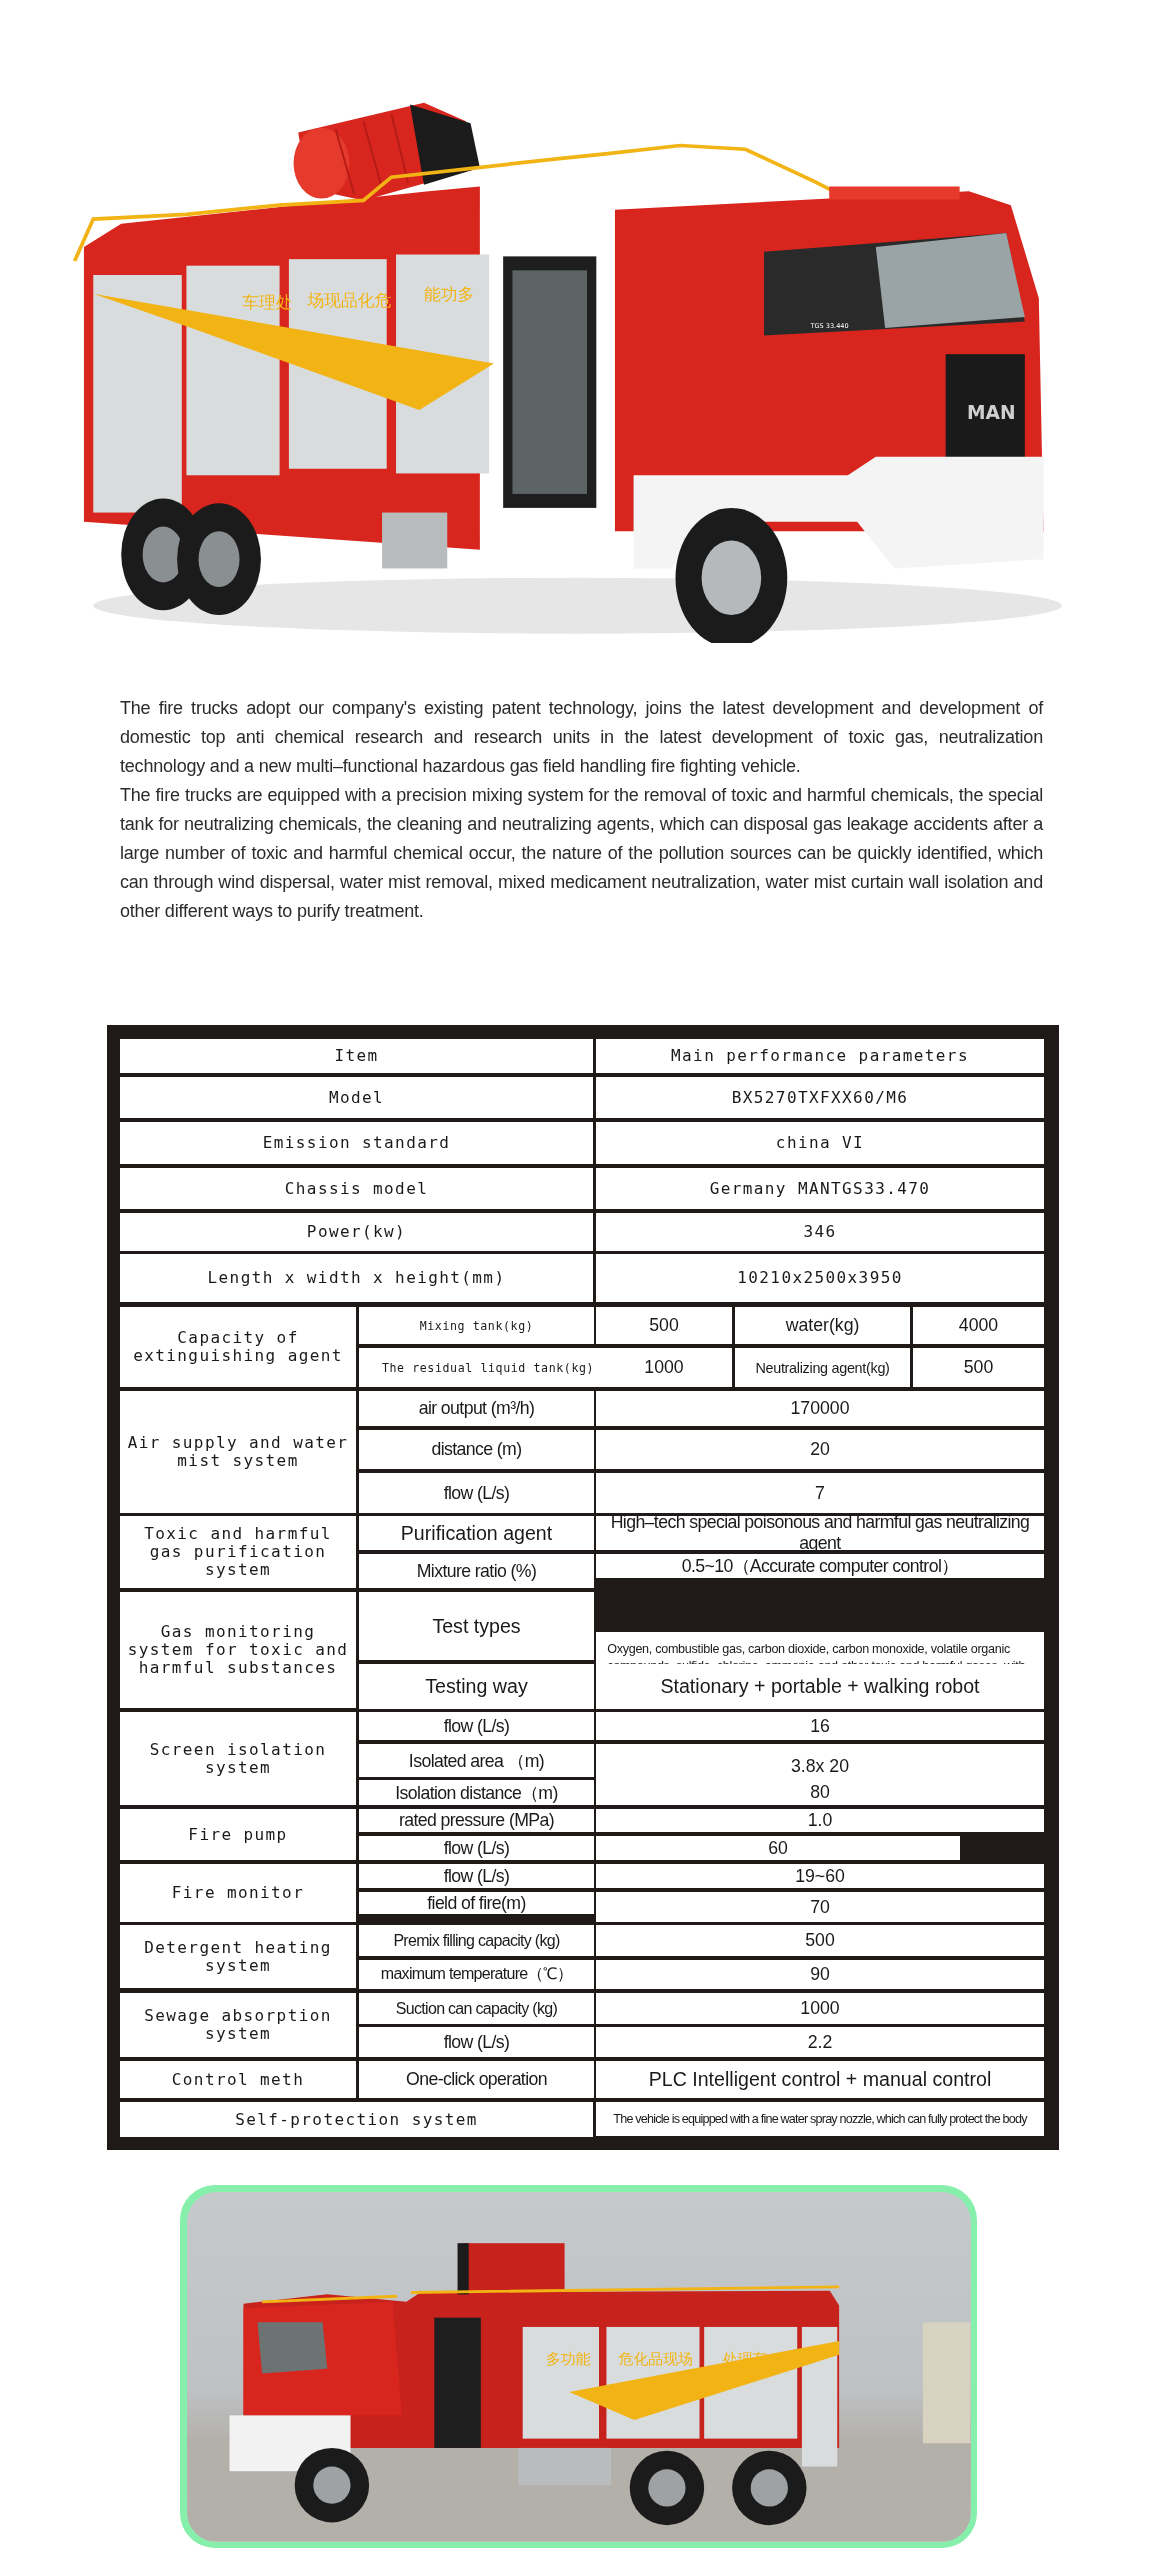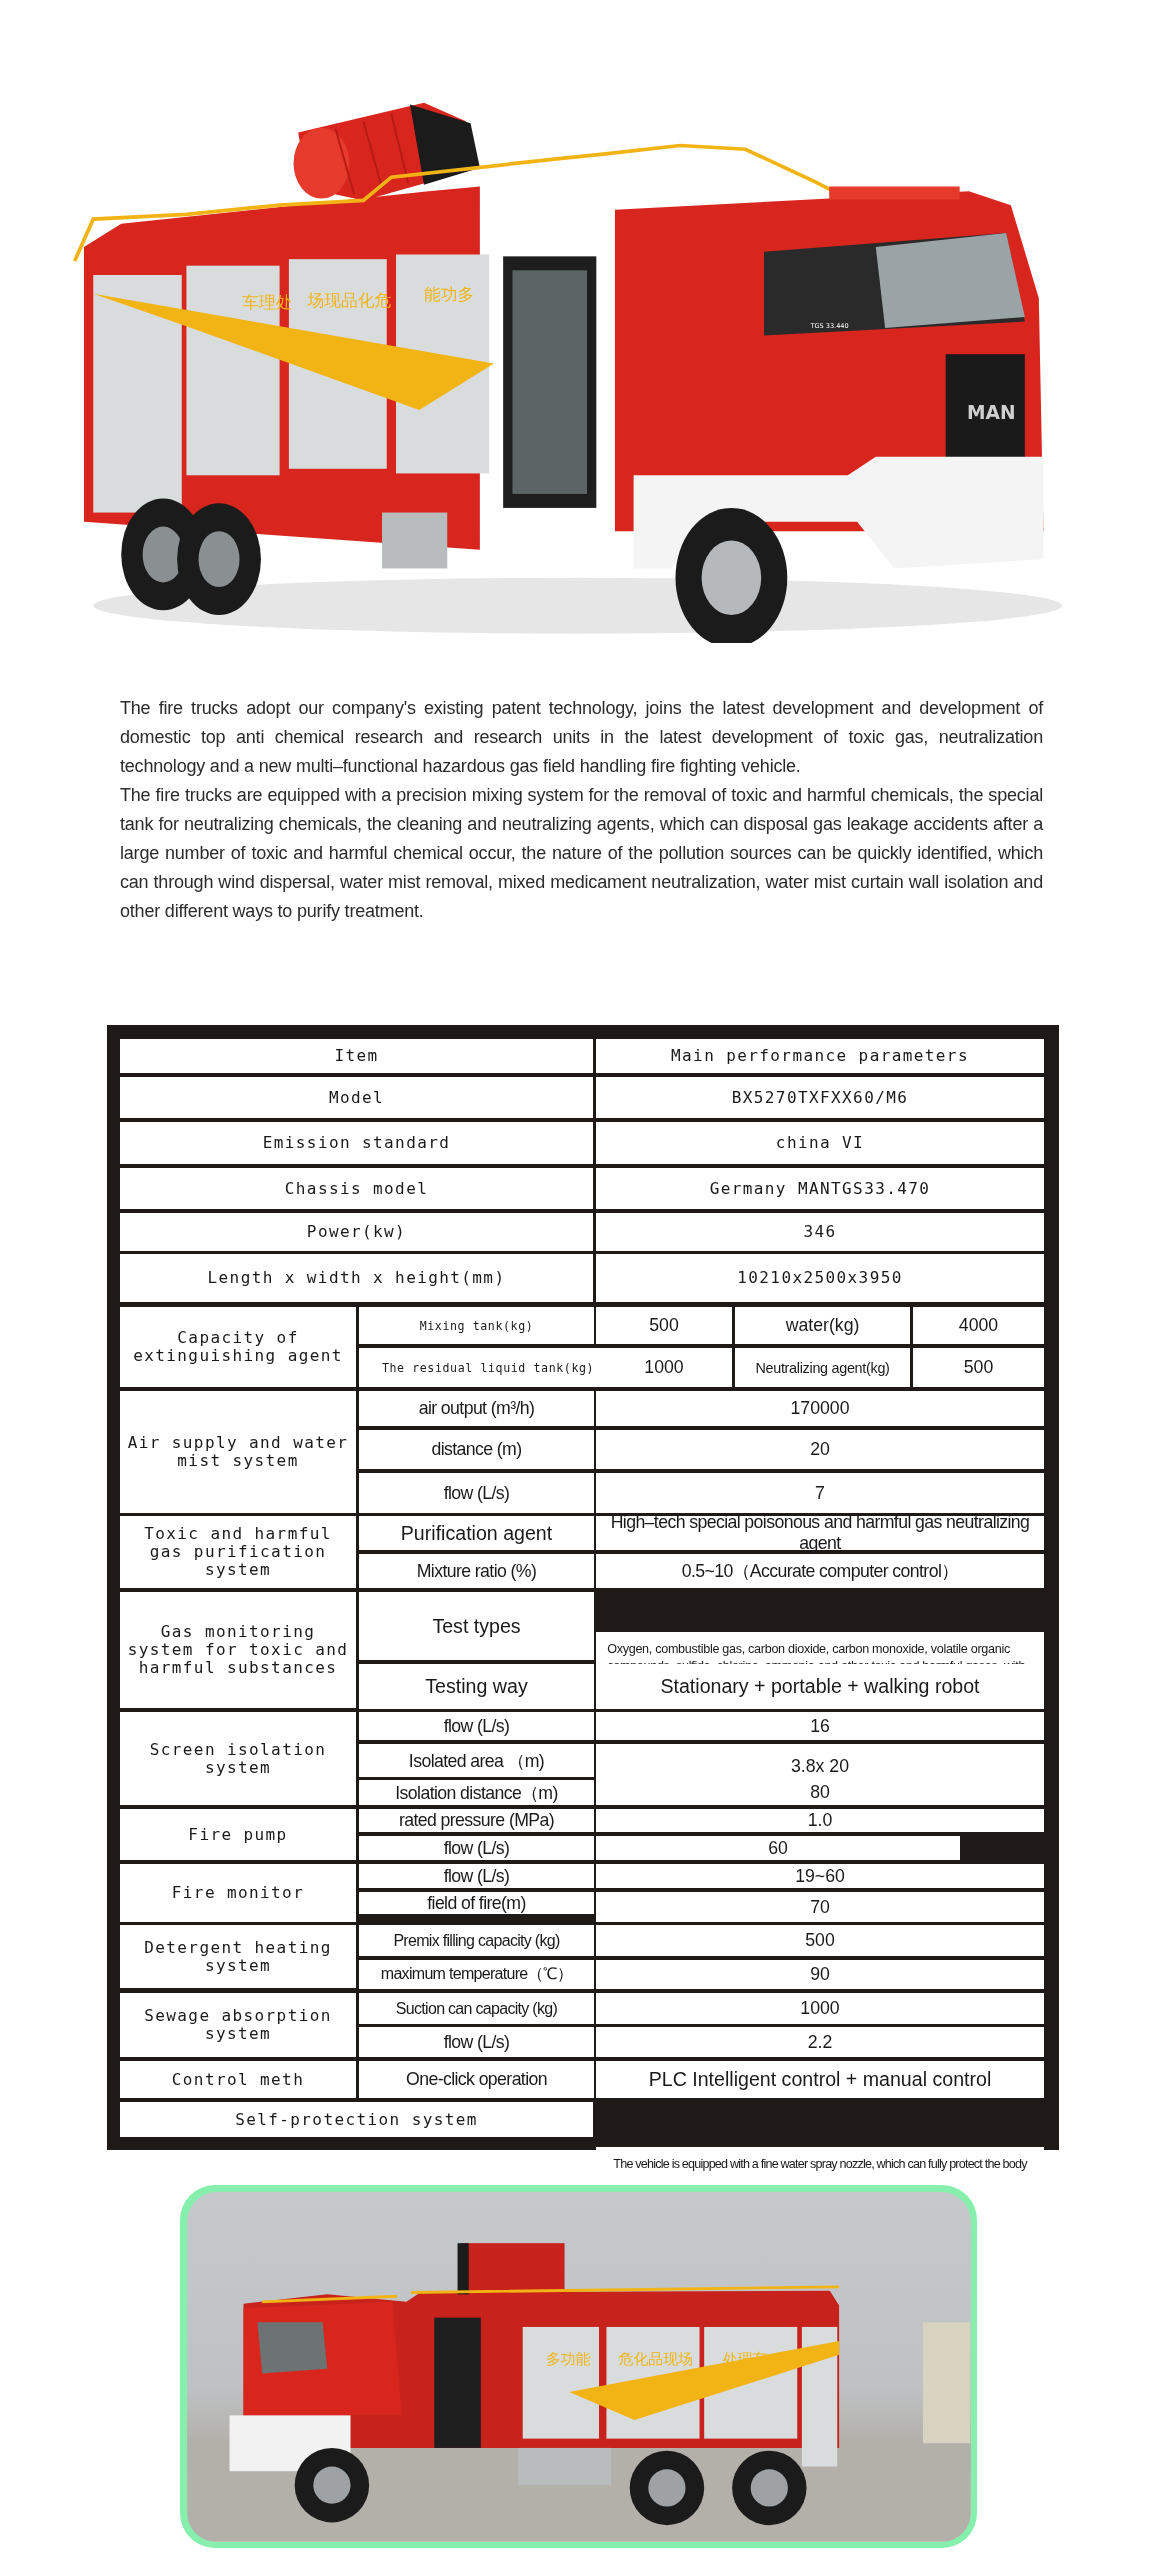--- a/index.html
+++ b/index.html
@@ -128,21 +128,21 @@
     <div class="cell cond" style="left: 359px; top: 1391px; width: 235px; height: 35px;">air output (m³/h)</div>
     <div class="cell sans" style="left: 596px; top: 1391px; width: 448px; height: 35px;">170000</div>
     <div class="cell cond" style="left: 359px; top: 1430px; width: 235px; height: 39px;">distance (m)</div>
     <div class="cell sans" style="left: 596px; top: 1430px; width: 448px; height: 39px;">20</div>
     <div class="cell cond" style="left: 359px; top: 1473px; width: 235px; height: 40px;">flow (L/s)</div>
     <div class="cell sans" style="left: 596px; top: 1473px; width: 448px; height: 40px;">7</div>
     <div class="cell mono" style="left: 120px; top: 1516px; width: 236px; height: 72px;">Toxic and harmful gas purification system</div>
     <div class="cell big" style="left: 359px; top: 1516px; width: 235px; height: 34px;">Purification agent</div>
     <div class="cell cond" style="left: 596px; top: 1516px; width: 448px; height: 34px;">High–tech special poisonous and harmful gas neutralizing agent</div>
     <div class="cell cond" style="left: 359px; top: 1554px; width: 235px; height: 34px;">Mixture ratio (%)</div>
-    <div class="cell cond" style="left: 596px; top: 1554px; width: 448px; height: 34px;">0.5~10（Accurate computer control）</div>
+    <div class="cell cond" style="left: 596px; top: 1554px; width: 448px; height: 24px;">0.5~10（Accurate computer control）</div>
     <div class="cell mono" style="left: 120px; top: 1592px; width: 236px; height: 116px;">Gas monitoring system for toxic and harmful substances</div>
     <div class="cell big" style="left: 359px; top: 1592px; width: 235px; height: 68px;">Test types</div>
     <div class="cell sans-xs" style="left: 596px; top: 1592px; width: 448px; height: 68px;">Oxygen, combustible gas, carbon dioxide, carbon monoxide, volatile organic compounds, sulfide, chlorine, ammonia and other toxic and harmful gases, with automatic alarm function</div>
     <div class="cell big" style="left: 359px; top: 1664px; width: 235px; height: 45px;">Testing way</div>
     <div class="cell big" style="left: 596px; top: 1664px; width: 448px; height: 45px;">Stationary + portable + walking robot</div>
     <div class="cell mono" style="left: 120px; top: 1712px; width: 236px; height: 93px;">Screen isolation system</div>
     <div class="cell cond" style="left: 359px; top: 1712px; width: 235px; height: 28px;">flow (L/s)</div>
     <div class="cell sans" style="left: 596px; top: 1712px; width: 448px; height: 28px;">16</div>
     <div class="cell cond" style="left: 359px; top: 1744px; width: 235px; height: 33px;">Isolated area （m)</div>
     <div class="cell sans" style="left: 596px; top: 1744px; width: 448px; height: 45px;">3.8x 20</div>
@@ -165,21 +165,21 @@
     <div class="cell sans" style="left: 596px; top: 1960px; width: 448px; height: 29px;">90</div>
     <div class="cell mono" style="left: 120px; top: 1993px; width: 236px; height: 64px;">Sewage absorption system</div>
     <div class="cell cond-sm" style="left: 359px; top: 1993px; width: 235px; height: 31px;">Suction can capacity (kg)</div>
     <div class="cell sans" style="left: 596px; top: 1993px; width: 448px; height: 31px;">1000</div>
     <div class="cell cond" style="left: 359px; top: 2027px; width: 235px; height: 30px;">flow (L/s)</div>
     <div class="cell sans" style="left: 596px; top: 2027px; width: 448px; height: 30px;">2.2</div>
     <div class="cell mono" style="left: 120px; top: 2061px; width: 236px; height: 37px;">Control meth</div>
     <div class="cell cond" style="left: 359px; top: 2061px; width: 235px; height: 37px;">One-click operation</div>
     <div class="cell big" style="left: 596px; top: 2061px; width: 448px; height: 37px;">PLC Intelligent control + manual control</div>
     <div class="cell mono" style="left: 120px; top: 2102px; width: 473px; height: 35px;">Self-protection system</div>
-    <div class="cell narrow-line" style="left: 596px; top: 2102px; width: 448px; height: 34px; margin-top: 45px;">The vehicle is equipped with a fine water spray nozzle, which can fully protect the body</div>
+    <div class="cell narrow-line" style="left: 596px; top: 2102px; width: 448px; height: 34px;">The vehicle is equipped with a fine water spray nozzle, which can fully protect the body</div>
   </div>
 
 <div class="photo-frame">
   <div class="photo">
     <svg viewBox="0 0 841 375" width="784" height="349">
       <rect x="0" y="265" width="841" height="110" fill="#b3b0aa"></rect>
       <rect x="790" y="140" width="51" height="130" fill="#d8d2c0"></rect>
 
       <path d="M60 120 L150 110 L235 118 L250 108 L690 106 L700 122 L700 275 L60 275 Z" fill="#c8221c"></path>
       <rect x="295" y="55" width="110" height="55" fill="#c8221c"></rect>

